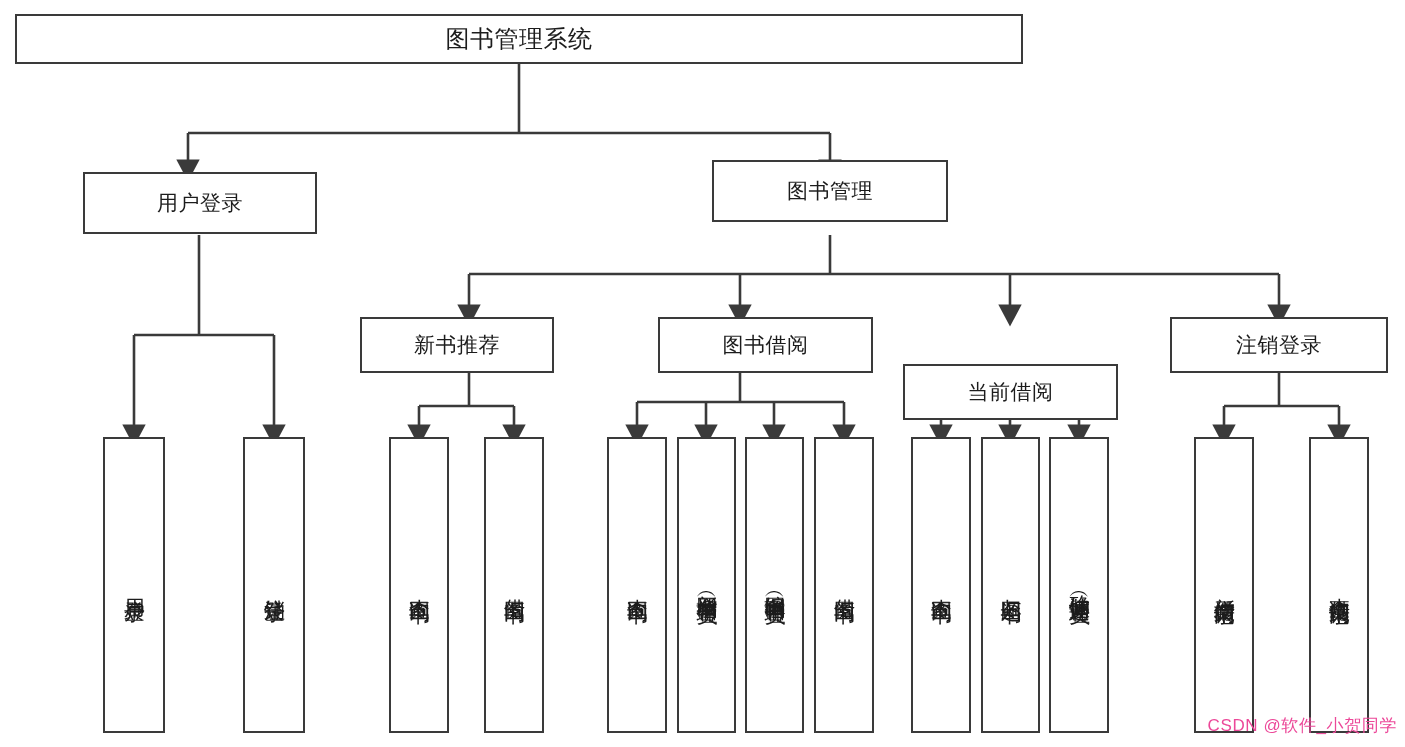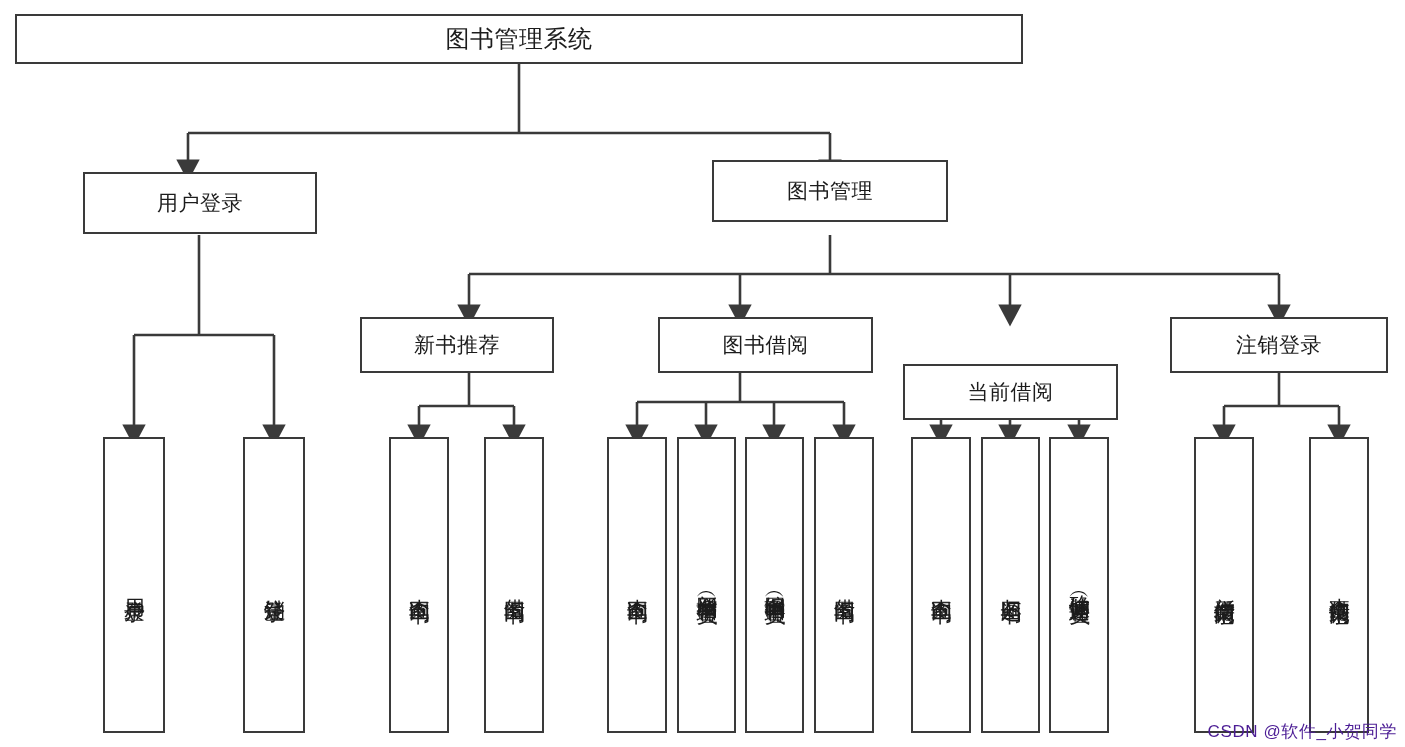--- a/index.html
+++ b/index.html
@@ -59,23 +59,23 @@
     text-orientation: upright;
     font-size: 21px;
     line-height: 1.28;
     letter-spacing: 1.5px;
     white-space: nowrap;
     max-height: 270px;
   }
   .watermark {
     position: absolute;
     right: 8px;
-    bottom: 4px;
+    bottom: 10px;
     font-size: 17px;
-    color: #4c1d95;
+    color: #ec4899;
     letter-spacing: 0.6px;
     user-select: none;
     white-space: nowrap;
   }
 </style>
 </head>
 <body>
 
 <div id="canvas">
 

